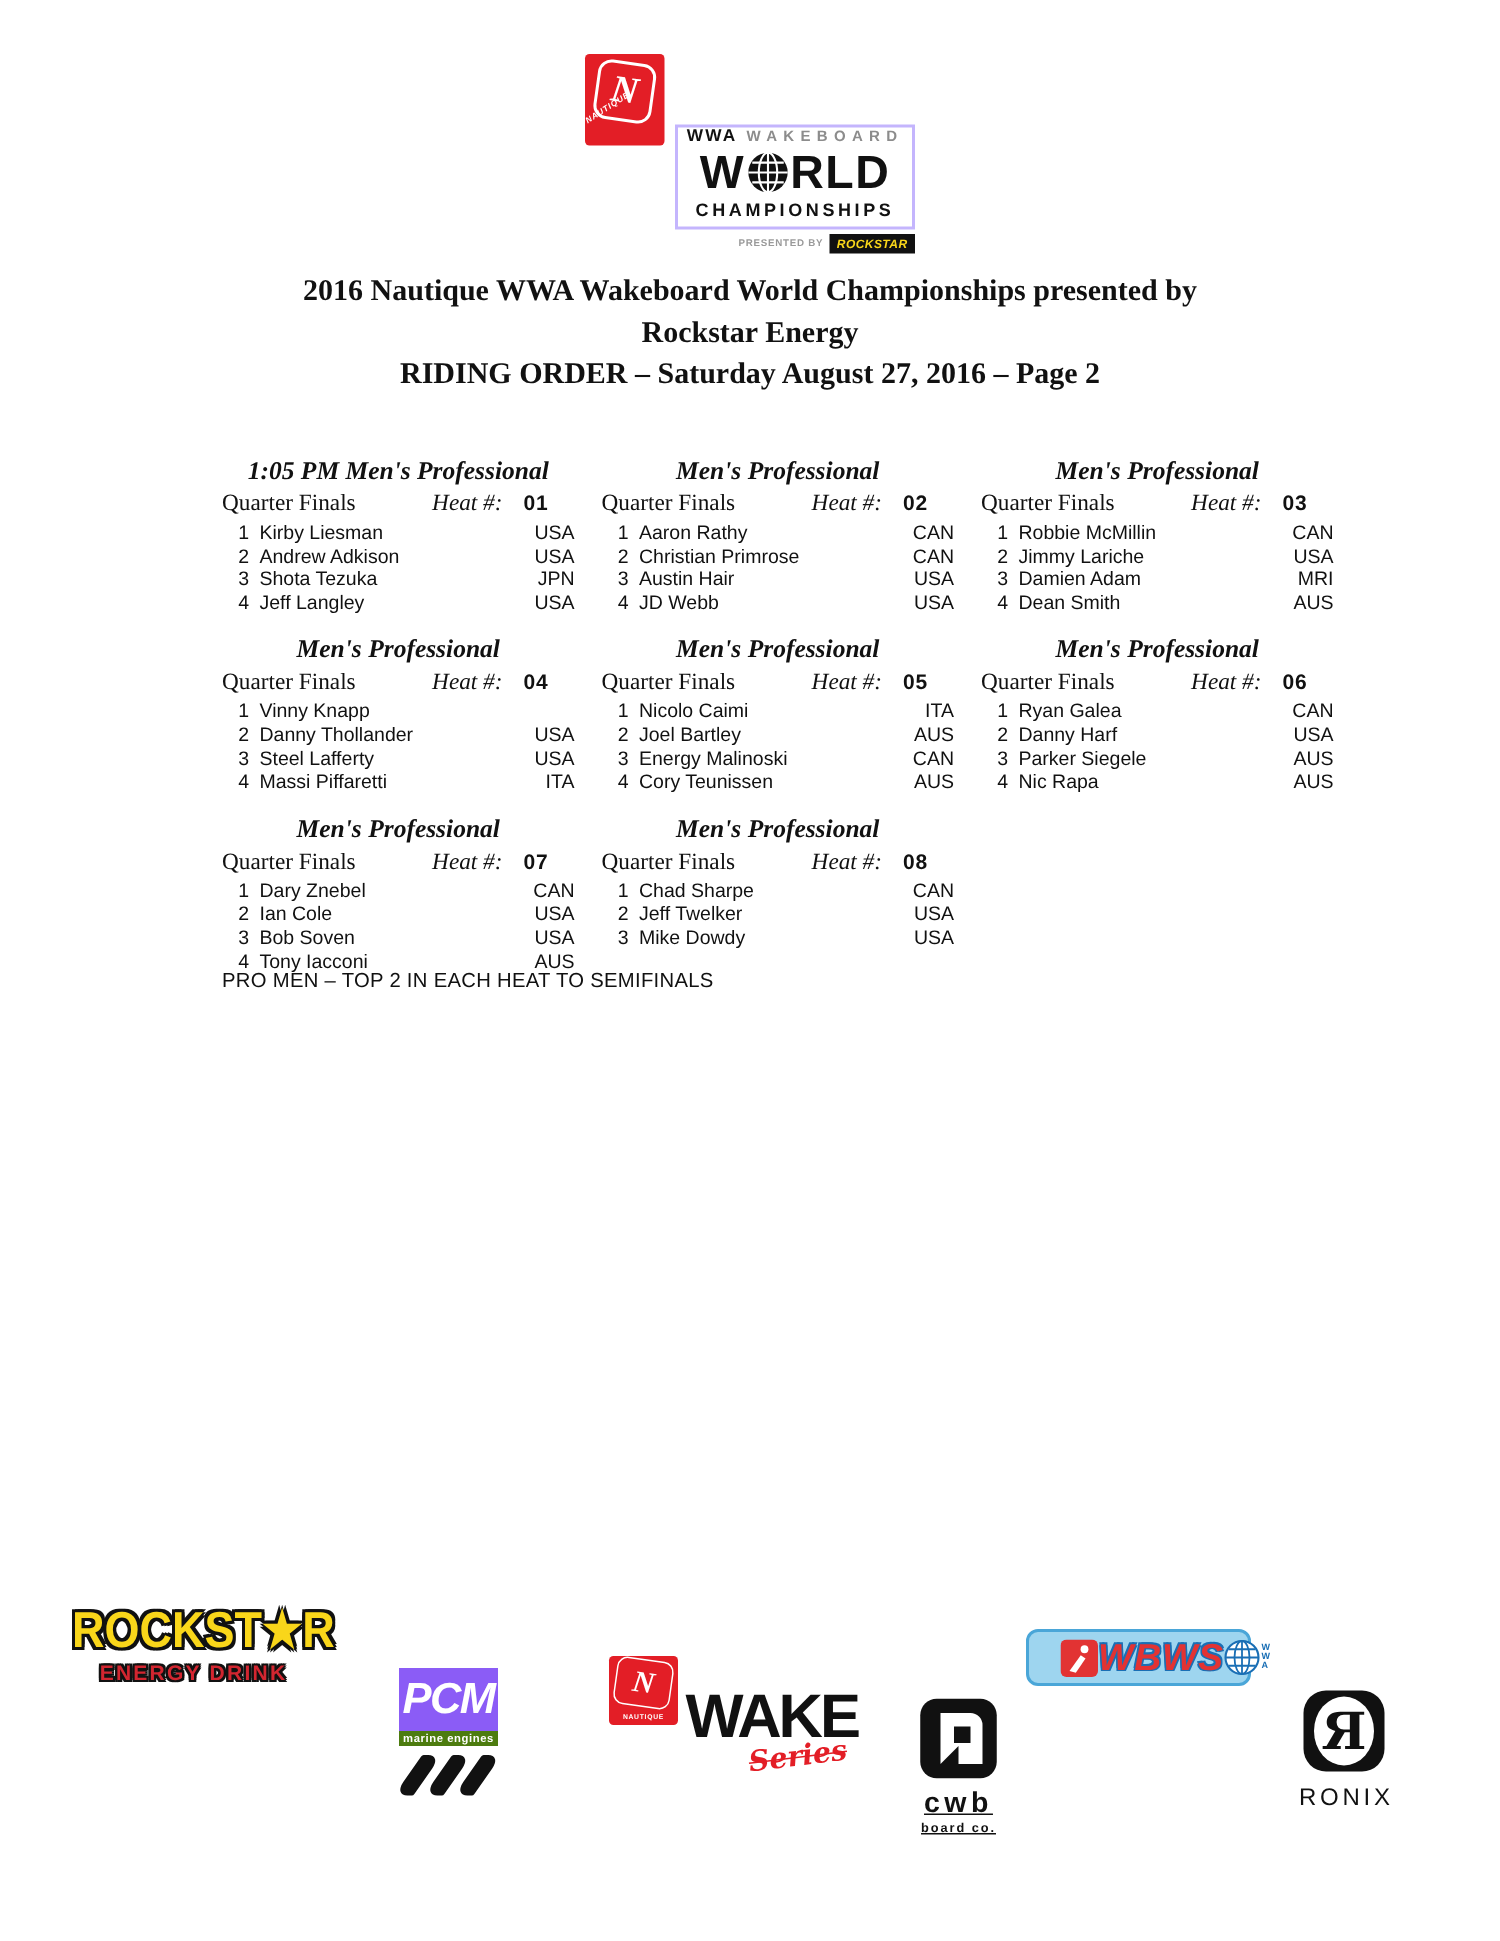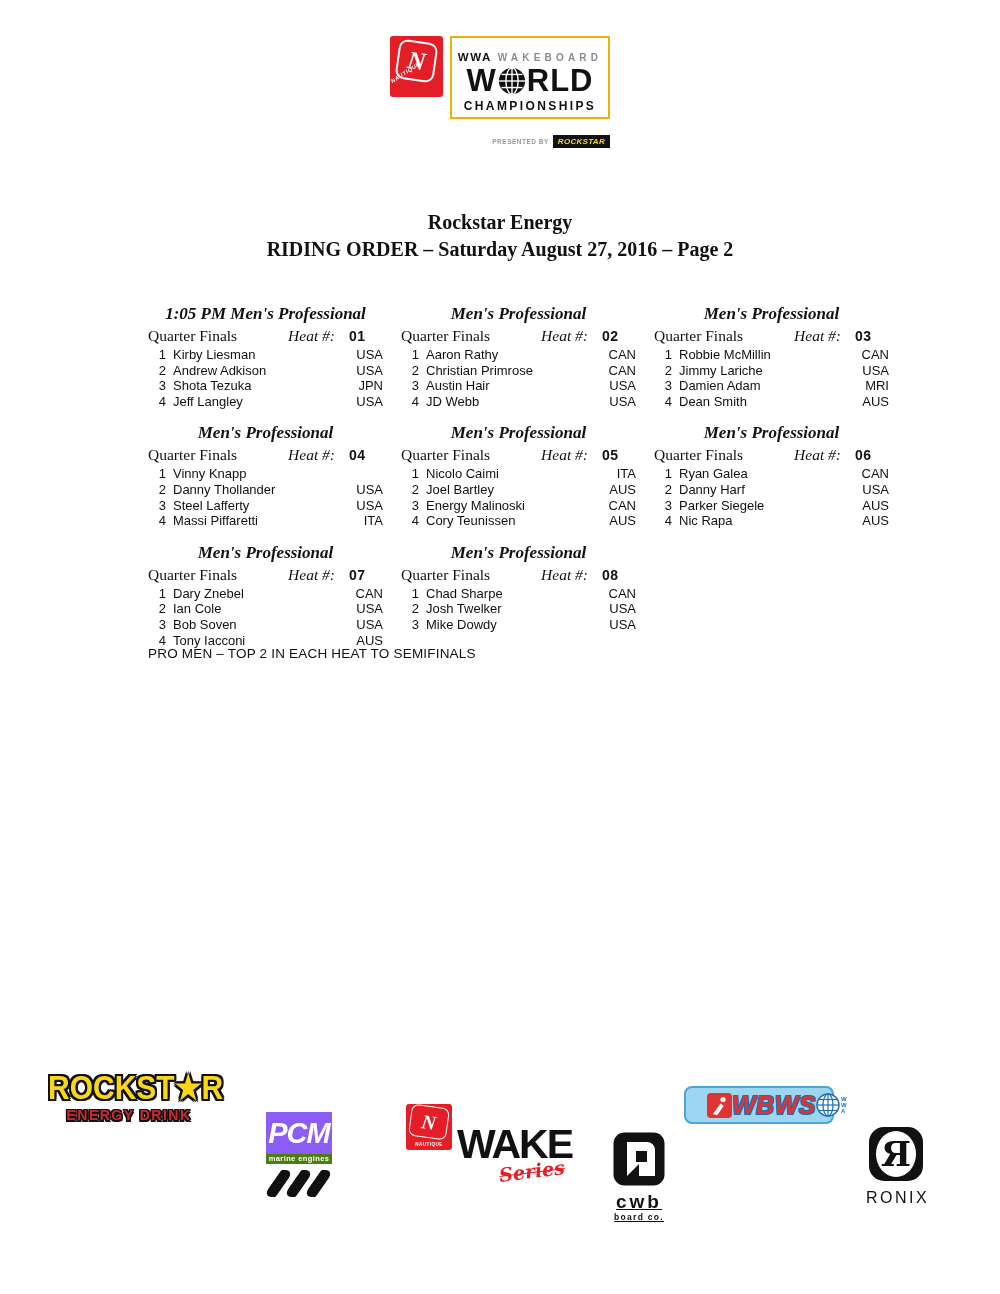--- a/index.html
+++ b/index.html
@@ -19,30 +19,30 @@
     position: absolute; inset: 5px 7px 16px 7px; border: 2px solid #fff; border-radius: 9px;
     transform: rotate(8deg); display: flex; align-items: center; justify-content: center;
     font: italic bold 25px "Liberation Serif", serif; color: #fff;
   }
   .nq-name {
     position: absolute; bottom: 13px; left: 3px;
     font: italic bold 5.5px "Liberation Sans", sans-serif; color: #fff; letter-spacing: 0.6px;
     transform: rotate(-33deg); transform-origin: left bottom;
   }
   .wwa-box {
-    width: 160px; border: 2px solid #eab308; background: #fff;
-    padding: 13px 6px 4px; display: flex; flex-direction: column; align-items: center;
+    width: 160px; border: 2px solid #c4b5fd; background: #fff;
+    padding: 0 6px 4px; display: flex; flex-direction: column; align-items: center; margin-top: 47px;
   }
   .wwa-line1 { display: flex; align-items: baseline; gap: 6px; font-family: "Liberation Sans", sans-serif; }
   .wwa-bold { font-weight: bold; font-size: 11.5px; letter-spacing: 1.5px; }
   .wwa-spaced { font-size: 10px; font-weight: bold; letter-spacing: 4.2px; color: #8c8c8c; }
   .world-line { display: flex; align-items: center; font: bold 31px "Liberation Sans", sans-serif; letter-spacing: 1px; line-height: 1; margin-top: 2px; }
   .globe { width: 28px; height: 28px; margin: 0 1px; }
   .champ { font: bold 12px "Liberation Sans", sans-serif; letter-spacing: 2.4px; margin-top: 3px; white-space: nowrap; }
-  .presented-row { display: flex; justify-content: flex-end; align-items: center; gap: 4px; margin-top: 16px; }
+  .presented-row { display: flex; justify-content: flex-end; align-items: center; gap: 4px; margin-top: 3px; }
   .presented-label { font: bold 6.5px "Liberation Sans", sans-serif; color: #9a9a9a; letter-spacing: 0.5px; }
   .rs-chip {
     background: #111; color: #f9d61a; font: italic bold 8px "Liberation Sans", sans-serif;
     padding: 2px 5px; letter-spacing: 0.3px;
   }
 
   
   .doc-title {
     position: absolute; top: 181px; left: 0; width: 100%;
     text-align: center; font: bold 20px/27.5px "Liberation Serif", serif; margin: 0;
@@ -144,21 +144,21 @@
         <div class="champ">CHAMPIONSHIPS</div>
       </div>
     </div>
     <div class="presented-row">
       <span class="presented-label">PRESENTED BY</span>
       <span class="rs-chip">ROCKSTAR</span>
     </div>
   </header>
 
   <h1 class="doc-title">
-    <br>
+    <span>2016 Nautique WWA Wakeboard World Championships presented by</span><br>
     <span>Rockstar Energy</span><br>
     <span>RIDING ORDER – Saturday August 27, 2016 – Page 2</span>
   </h1>
 
   <main class="heats-grid" id="heats-grid">
   <section class="heat">
     <h3 class="heat-title">1:05 PM Men's Professional</h3>
     <div class="heat-head">
       <span class="round">Quarter Finals</span>
       <span class="hlabel">Heat #:</span>
@@ -404,21 +404,21 @@
     </div>
     <div class="riders">
   <div class="rider-row">
     <span class="ord">1</span>
     <span class="rname">Chad Sharpe</span>
     <span class="cc">CAN</span>
   </div>
 
   <div class="rider-row">
     <span class="ord">2</span>
-    <span class="rname">Josh Twelker</span>
+    <span class="rname">Jeff Twelker</span>
     <span class="cc">USA</span>
   </div>
 
   <div class="rider-row">
     <span class="ord">3</span>
     <span class="rname">Mike Dowdy</span>
     <span class="cc">USA</span>
   </div>
 </div>
   </section>

